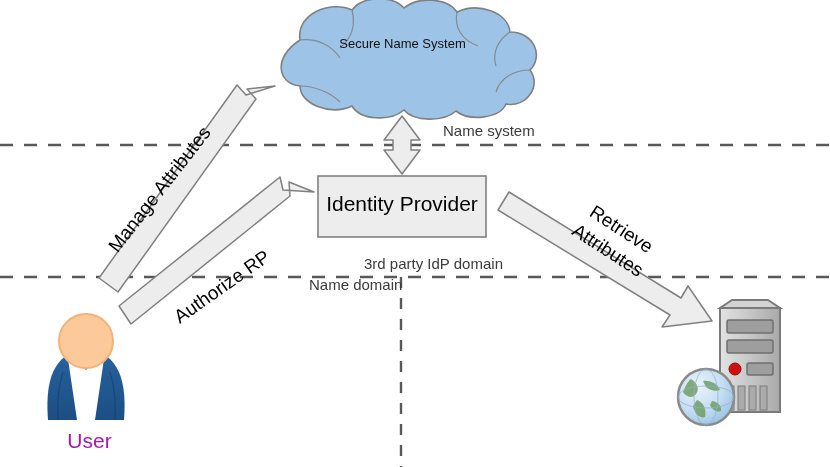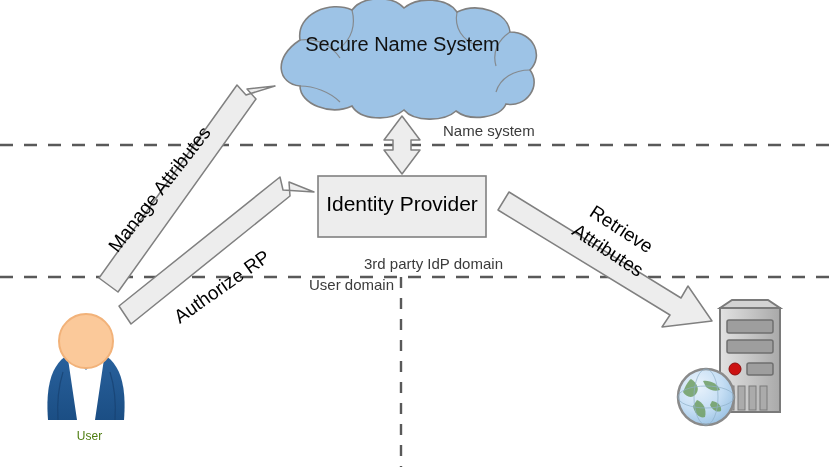--- a/index.html
+++ b/index.html
@@ -28,21 +28,21 @@
     position: absolute;
     color: #000000;
     white-space: nowrap;
     font-family: "Liberation Sans", sans-serif;
   }
   .cloud-label {
     left: 300px;
     top: 30px;
     width: 205px;
     text-align: center;
-    font-size: 20px;
+    font-size: 13px;
     line-height: 28px;
     color: #111111;
     white-space: normal;
   }
   .idp-label {
     left: 318px;
     top: 192px;
     width: 168px;
     text-align: center;
     font-size: 21px;
@@ -51,22 +51,22 @@
   .domain-small {
     font-size: 15px;
     color: #3b3b3b;
   }
   .name-system-label { left: 443px; top: 122px; }
   .third-party-label { left: 336px; top: 255px; margin-left: 28px; }
   .user-domain-label { left: 309px; top: 276px; }
   .sp-domain-label   { left: 407px; top: 276px; }
 
   .node-caption {
-    font-size: 12px;
-    color: #4d7c0f;
+    font-size: 21px;
+    color: #a21caf;
   }
   .user-caption { left: 32px; top: 429px; width: 115px; text-align: center; }
   .sp-caption   { left: 648px; top: 429px; width: 165px; text-align: center; }
 
   .arrow-label {
     position: absolute;
     font-size: 19px;
     color: #000000;
     white-space: nowrap;
     transform-origin: 0 0;
@@ -207,21 +207,21 @@
   </svg>
 
   <div class="txt cloud-label">Secure Name System</div>
 
   <div class="txt idp-label">Identity Provider</div>
 
   <div class="txt domain-small name-system-label">Name system</div>
 
   <div class="txt domain-small third-party-label">3rd party IdP domain</div>
 
-  <div class="txt domain-small user-domain-label">User domain</div>
+  <div class="txt domain-small user-domain-label">Name domain</div>
 
 
   <div class="arrow-label lbl-manage">Manage Attributes</div>
 
   <div class="arrow-label lbl-authorize">Authorize RP</div>
 
   <div class="arrow-label lbl-retrieve">Retrieve Attributes</div>
 
   <div class="txt node-caption user-caption">User</div>
 

